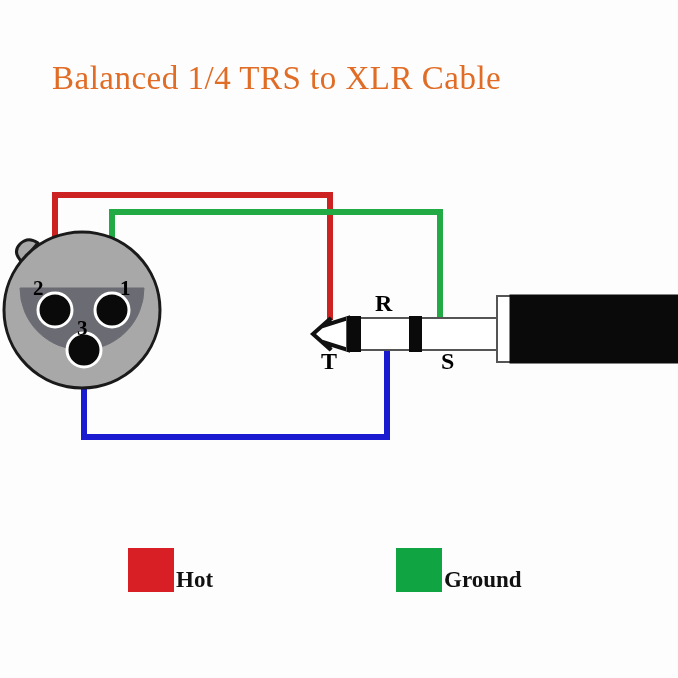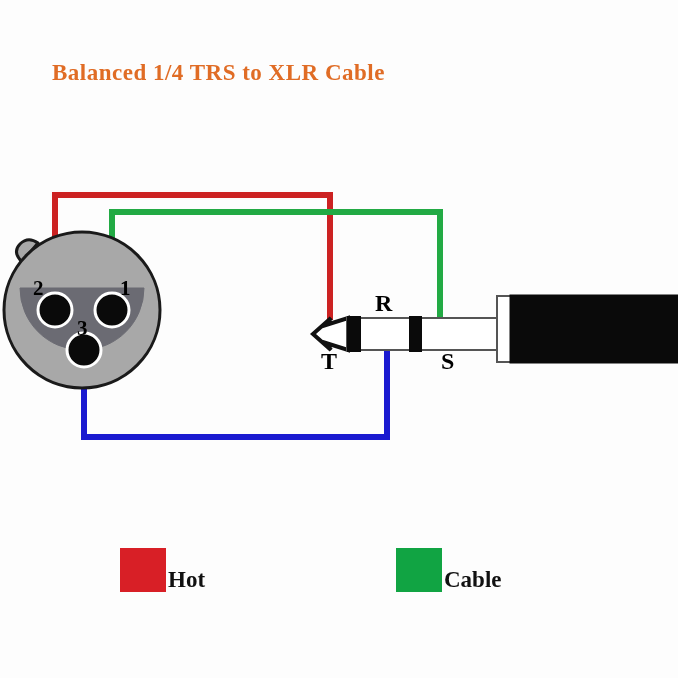--- a/index.html
+++ b/index.html
@@ -16,22 +16,22 @@
     font-family: "Liberation Serif", serif;
   }
 
   
   #title {
     position: absolute;
     left: 52px;
     top: 60px;
     width: 600px;
     font-family: "Liberation Serif", serif;
-    font-weight: bold;
-    font-size: 23px;
+    font-weight: normal;
+    font-size: 33px;
     letter-spacing: 0.5px;
     color: #E06C25;
     white-space: nowrap;
   }
 
   
   #diagram {
     position: absolute;
     left: 0;
     top: 0;
@@ -87,21 +87,21 @@
   .legend-text {
     font-family: "Liberation Serif", serif;
     font-weight: bold;
     font-size: 23px;
     color: #111111;
     line-height: 1;
     margin-left: 2px;
     margin-bottom: 1px;
     white-space: nowrap;
   }
-  #legend-item-0 { left: 120px; }
+  #legend-item-0 { left: 128px; }
   #legend-item-1 { left: 262px; }
   #legend-item-2 { left: 396px; }
 </style>
 </head>
 <body>
 
 <div id="canvas" style="background: rgb(253, 253, 253);">
 
   <div id="title" style="color: rgb(224, 108, 37);">Balanced 1/4 TRS to XLR Cable</div>
 
@@ -163,18 +163,18 @@
   <div id="legend">
 
     <div class="legend-item" id="legend-item-0">
       <span class="legend-swatch" id="swatch-hot" style="background: rgb(216, 31, 38);"></span>
       <span class="legend-text">Hot</span>
     </div>
 
 
     <div class="legend-item" id="legend-item-2">
       <span class="legend-swatch" id="swatch-ground" style="background: rgb(17, 164, 67);"></span>
-      <span class="legend-text">Cable</span>
+      <span class="legend-text">Ground</span>
     </div>
 
   </div>
 
 </div>
 
 </body></html>

